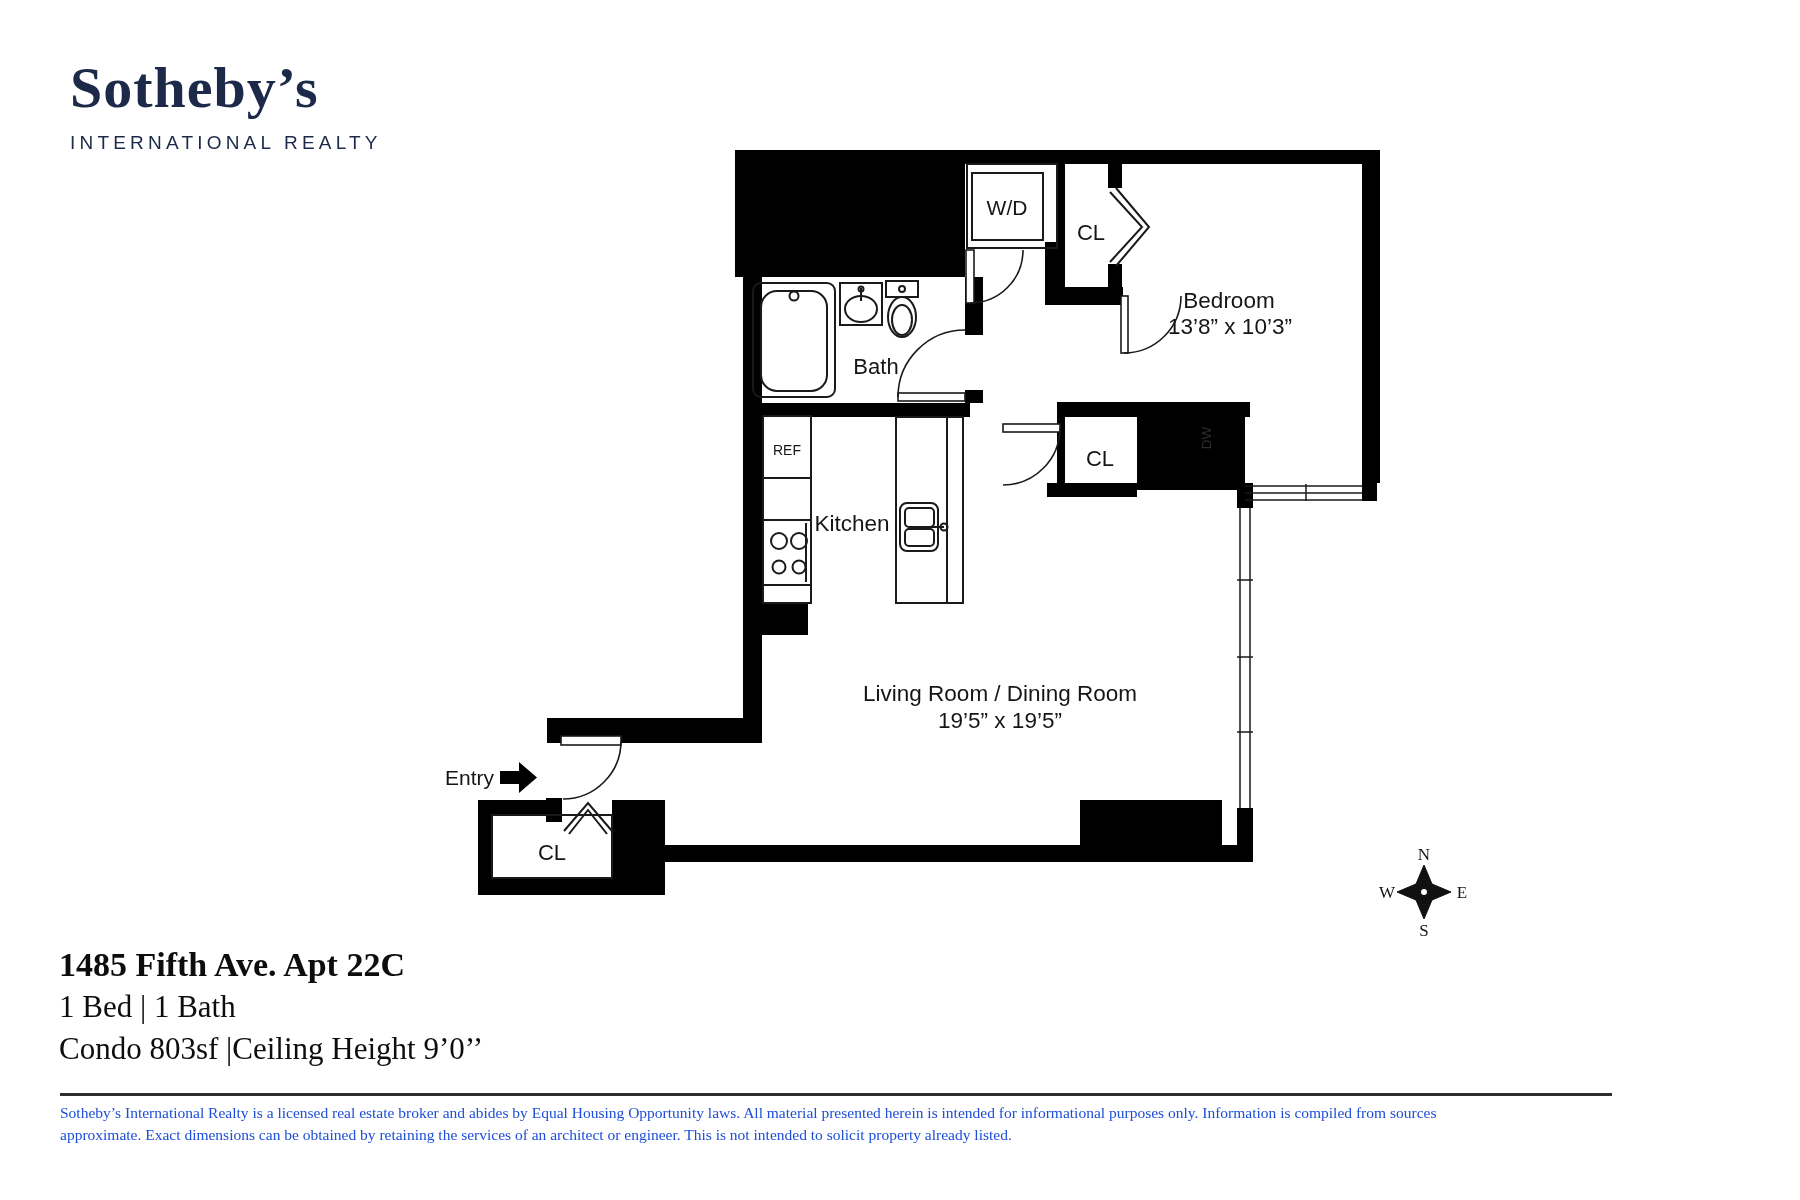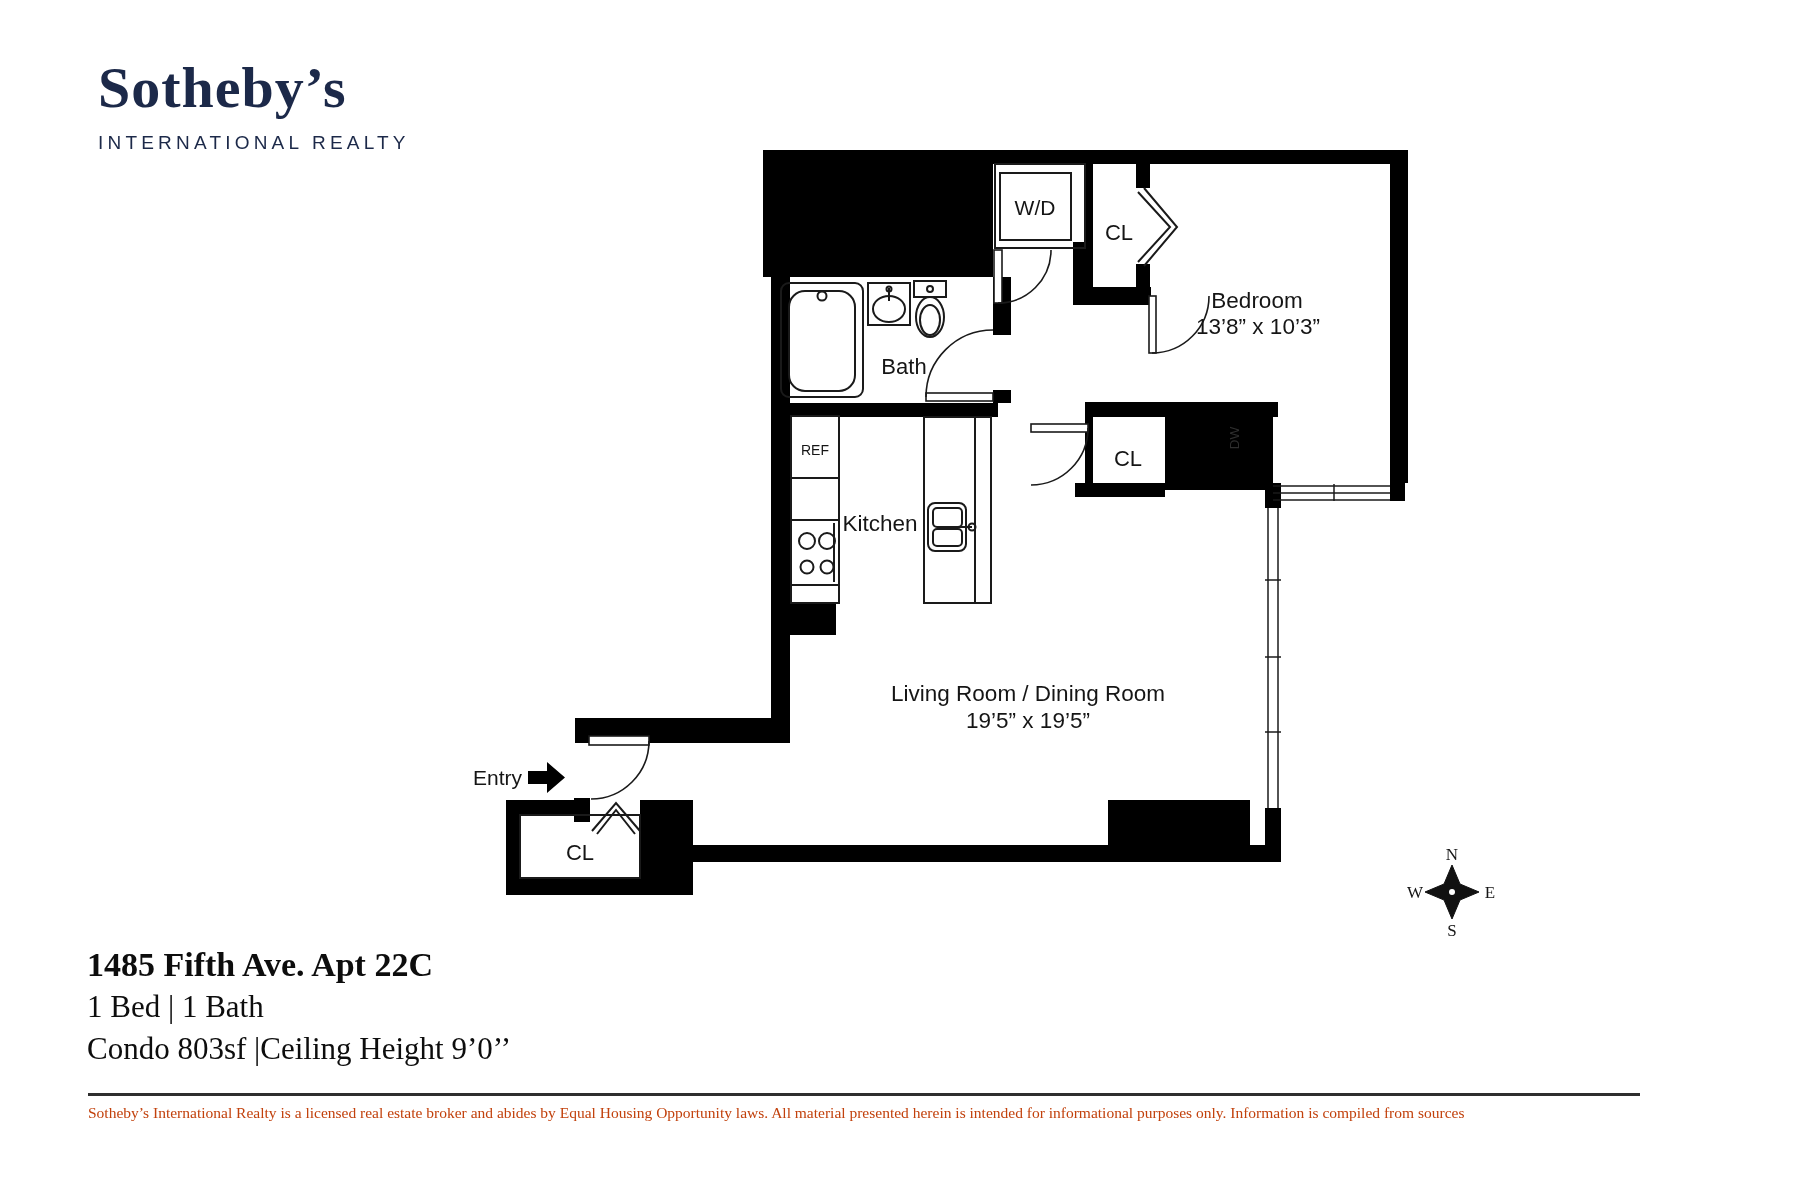--- a/index.html
+++ b/index.html
@@ -1,30 +1,30 @@
 <!DOCTYPE html>
 <html><head>
 <meta charset="utf-8">
 <style>
   html,body{margin:0;padding:0;background:#fff;}
   #stage{position:relative;width:1612px;height:1200px;background:#ffffff;overflow:hidden;
-         font-family:"Liberation Sans",sans-serif;margin-left:28px;}
+         font-family:"Liberation Sans",sans-serif;}
   
   .logo{position:absolute;left:70px;top:58px;color:#1c2949;}
   .logo .brand{font-family:"Liberation Serif",serif;font-weight:bold;font-size:58px;line-height:60px;letter-spacing:1px;}
   .logo .division{font-family:Liberation Sans, sans-serif;font-size:19px;letter-spacing:4.2px;margin-top:14px;}
   
   svg.plan{position:absolute;left:0;top:0;}
   
   .prop{position:absolute;left:59px;top:944px;color:#0d0d0d;font-family:"Liberation Serif",serif;}
   .prop .addr{font-size:34px;font-weight:bold;line-height:42px;}
   .prop .row{font-size:31px;line-height:42px;}
   
   .rule{position:absolute;left:60px;top:1093px;width:1680px;height:3px;background:#2e2e2e;}
-  .disc{position:absolute;left:60px;top:1102px;width:1690px;color:#c2410c;
+  .disc{position:absolute;left:60px;top:1102px;width:1690px;color:#1d4ed8;
         font-family:"Liberation Serif",serif;font-size:15.5px;line-height:21.5px;white-space:nowrap;}
 </style>
 </head>
 <body>
 
 <div id="stage">
 
   <div class="logo">
     <div class="brand">Sotheby’s</div>
     <div class="division">INTERNATIONAL REALTY</div>
@@ -182,15 +182,16 @@
 
   <div class="prop">
     <div class="addr">1485 Fifth Ave. Apt 22C</div>
     <div class="row">1 Bed | 1 Bath</div>
     <div class="row">Condo  803sf |Ceiling Height 9’0’’</div>
   </div>
 
   <div class="rule"></div>
   <div class="disc">
     <div>Sotheby’s International Realty is a licensed real estate broker and abides by Equal Housing Opportunity laws. All material presented herein is intended for informational purposes only. Information is compiled from sources</div>
+    <div>approximate. Exact dimensions can be obtained by retaining the services of an architect or engineer. This is not intended to solicit property already listed.</div>
   </div>
 
 </div>
 
 </body></html>

